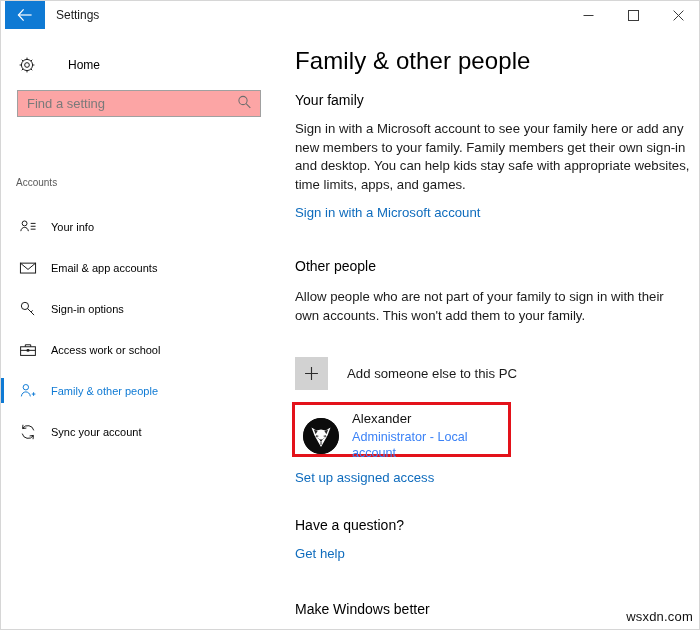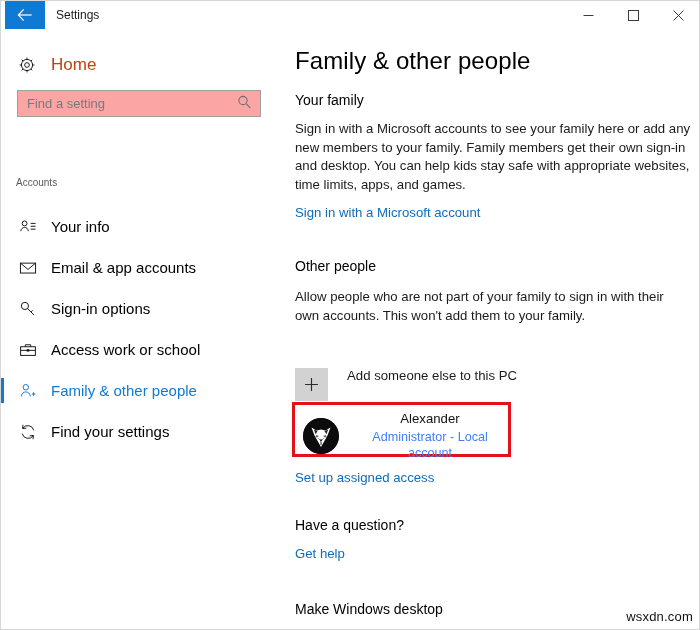--- a/index.html
+++ b/index.html
@@ -88,23 +88,23 @@
     cursor: pointer;
   }
   .home-row .ico {
     width: 40px;
     display: flex;
     justify-content: center;
     align-items: center;
     margin-left: 6px;
   }
   .home-row .lbl {
-    font-size: 17px;
-    color: #c2410c;
-    margin-left: 4px;
+    font-size: 12px;
+    color: #000000;
+    margin-left: 21px;
   }
 
   .search-wrap {
     position: absolute;
     left: 16px; top: 60px;
     width: 244px; height: 27px;
   }
   .search-box {
     width: 100%; height: 100%;
     border: 1px solid #a0a0a0;
@@ -159,21 +159,21 @@
   }
   .nav-item.selected .accent { background: #0f7ad4; }
   .nav-item .ico {
     width: 38px;
     margin-left: 8px;
     display: flex;
     justify-content: center;
     align-items: center;
   }
   .nav-item .lbl {
-    font-size: 15px;
+    font-size: 11px;
     color: #000000;
     margin-left: 4px;
   }
   .nav-item.selected .lbl { color: #0f7ad4; }
 
   
   .content {
     position: absolute;
     left: 277px; top: 29px;
     width: 423px; height: 601px;
@@ -215,23 +215,23 @@
   }
   #ms-signin-link { position: absolute; left: 17px; top: 175px; }
 
   #other-people-head { position: absolute; left: 17px; top: 228px; }
   #other-people-desc {
     position: absolute; left: 17px; top: 258px; width: 392px;
   }
 
   .add-row {
     position: absolute;
-    left: 17px; top: 338px;
-    display: flex;
-    align-items: flex-start;
+    left: 17px; top: 327px;
+    display: flex;
+    align-items: center;
     cursor: pointer;
   }
   .plus-tile {
     width: 33px; height: 33px;
     background: #d2d2d2;
     display: flex;
     align-items: center;
     justify-content: center;
   }
   .add-row .lbl {
@@ -240,21 +240,20 @@
     margin-left: 19px;
   }
 
   
   .redbox {
     position: absolute;
     left: 14px; top: 372px;
     width: 219px; height: 55px;
     border: 3px solid #e3121a;
     background: #ffffff;
-    text-align: center;
   }
 
   .account-row {
     position: absolute;
     left: 8px; top: 6px;
     display: flex;
     align-items: center;
     cursor: pointer;
   }
   .avatar {
@@ -445,32 +444,32 @@
         <span class="ico">
           <svg width="18" height="18" viewBox="0 0 20 20">
             <g fill="none" stroke="#1a1a1a" stroke-width="1.1">
               <path d="M16.4 8.2 A6.8 6.8 0 0 0 4.2 5.8"></path>
               <path d="M3.6 11.8 A6.8 6.8 0 0 0 15.8 14.2"></path>
               <path d="M4.4 2.0 L4.0 6.2 L8.2 5.6"></path>
               <path d="M15.6 18.0 L16.0 13.8 L11.8 14.4"></path>
             </g>
           </svg>
         </span>
-        <span class="lbl">Find your settings</span>
+        <span class="lbl">Sync your account</span>
       </div>
 
     </div>
   </div>
 
   <div class="content">
 
     <h1 class="page-title">Family &amp; other people</h1>
 
     <h2 class="sec-head" id="your-family-head">Your family</h2>
-    <p class="body-text" id="your-family-desc">Sign in with a Microsoft accounts to see your family here or add any new members to your family. Family members get their own sign-in and desktop. You can help kids stay safe with appropriate websites, time limits, apps, and games.</p>
+    <p class="body-text" id="your-family-desc">Sign in with a Microsoft account to see your family here or add any new members to your family. Family members get their own sign-in and desktop. You can help kids stay safe with appropriate websites, time limits, apps, and games.</p>
     <a class="link" id="ms-signin-link">Sign in with a Microsoft account</a>
 
     <h2 class="sec-head" id="other-people-head">Other people</h2>
     <p class="body-text" id="other-people-desc">Allow people who are not part of your family to sign in with their own accounts. This won't add them to your family.</p>
 
     <div class="add-row">
       <span class="plus-tile">
         <svg width="17" height="17" viewBox="0 0 18 18">
           <path d="M9 2.2 V15.8 M2.2 9 H15.8" stroke="#2b2b2b" stroke-width="1.2"></path>
         </svg>
@@ -503,19 +502,19 @@
           <span class="acct-sub" style="display: block;">Administrator - Local account</span>
         </span>
       </div>
     </div>
 
     <a class="link" id="assigned-access-link">Set up assigned access</a>
 
     <h2 class="sec-head" id="question-head">Have a question?</h2>
     <a class="link" id="get-help-link">Get help</a>
 
-    <h2 class="sec-head" id="make-better-head">Make Windows desktop</h2>
+    <h2 class="sec-head" id="make-better-head">Make Windows better</h2>
 
   </div>
 
   <div class="watermark">wsxdn.com</div>
 
 </div>
 
 </body></html>

